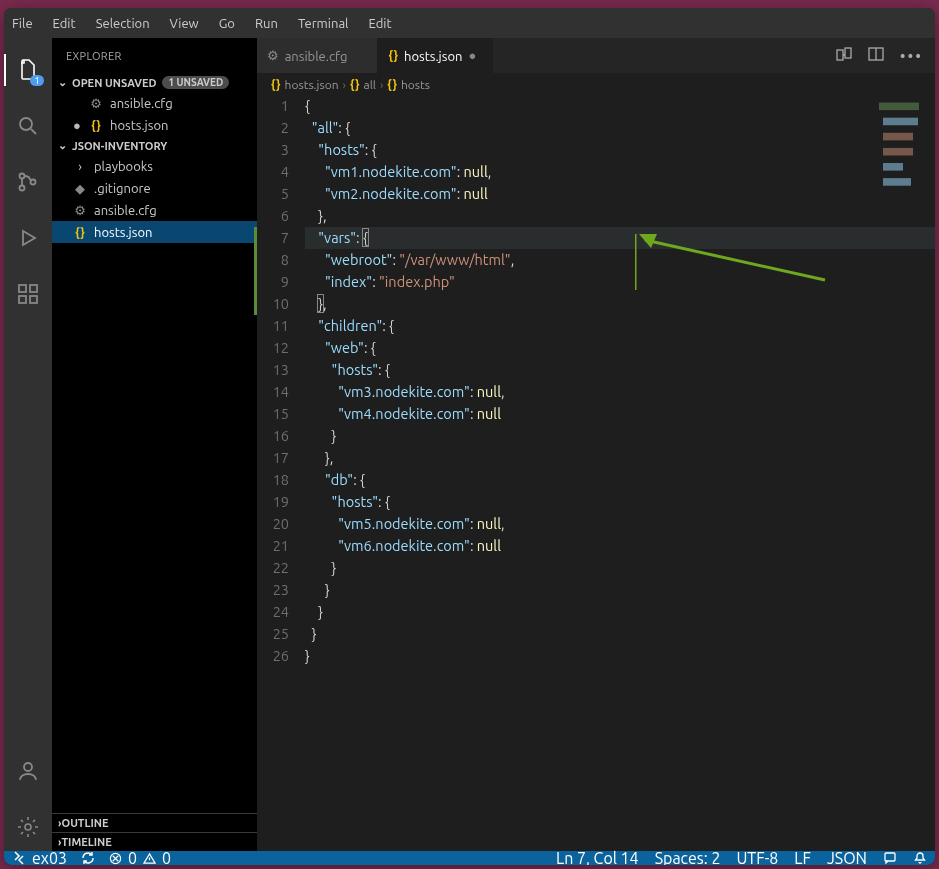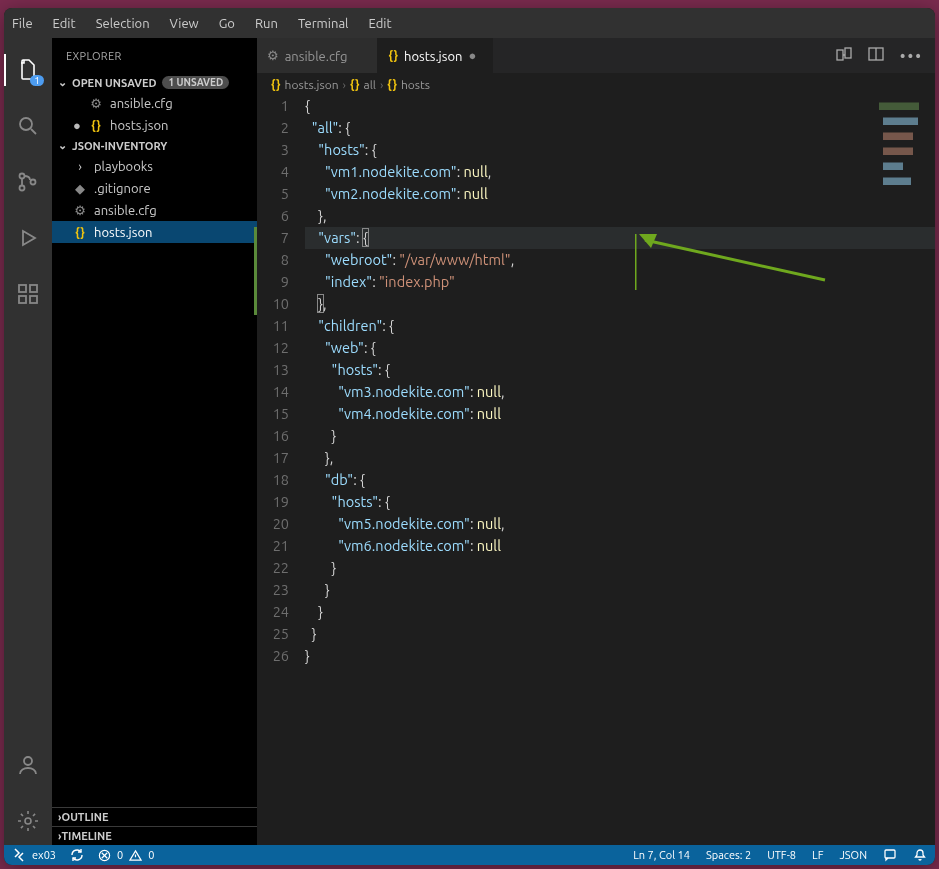--- a/index.html
+++ b/index.html
@@ -54,21 +54,21 @@
 .code .l.cursor::after{content:"";display:inline-block;width:1px;height:18px;background:#aeafad;vertical-align:middle;margin-left:1px;}
 .hlbg{position:absolute;left:0;right:0;height:22px;background:#2a2d2e;z-index:0;}
 .code .l span{position:relative;z-index:1;}
 .k{color:#9cdcfe;}
 .s{color:#ce9178;}
 .n{color:#fef9c3;}
 .p{color:#d4d4d4;}
 .minimap{position:absolute;right:0;top:0;width:60px;height:100%;opacity:.5;}
 .arrow{position:absolute;pointer-events:none;z-index:5;}
 .outline-sect{border-top:1px solid #3a3a3a;padding:3px 6px;font-size:11px;font-weight:600;display:flex;align-items:center;cursor:pointer;}
-.status{height:20px;background:#0a639c;display:flex;align-items:center;color:#fff;font-size:11px;padding:0 8px;gap:14px;}
+.status{height:14px;background:#0a639c;display:flex;align-items:center;color:#fff;font-size:16px;padding:0 8px;gap:14px;}
 .status .grp{display:flex;align-items:center;gap:6px;cursor:pointer;}
 .status .right{margin-left:auto;display:flex;gap:16px;padding-left:20px;}
 </style>
 </head>
 <body>
 
 <div class="window">
 
 
   <div class="menubar" id="menubar">

